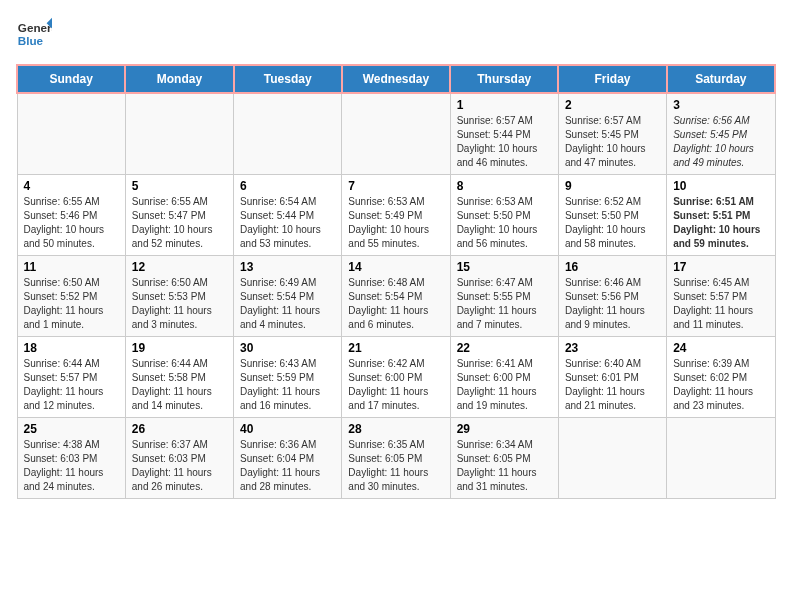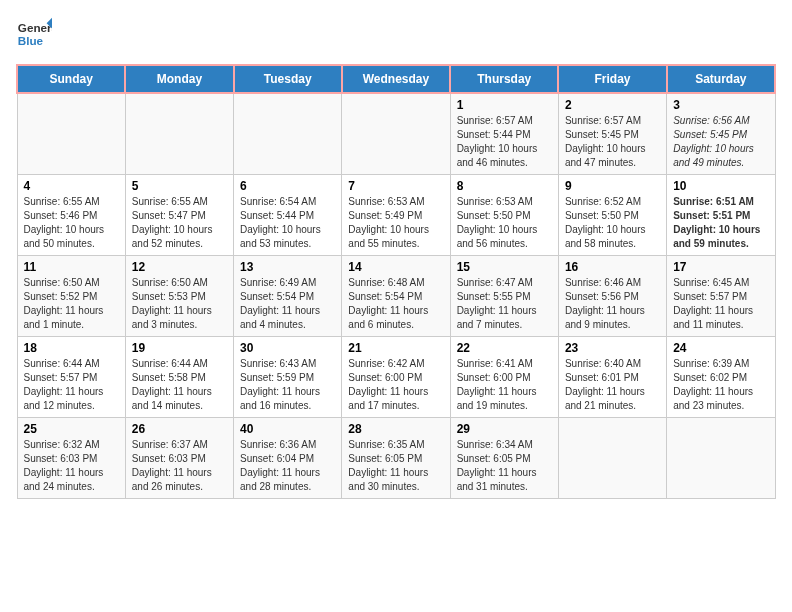--- a/index.html
+++ b/index.html
@@ -283,21 +283,21 @@
           <span class="day-number">24</span>
           <div class="day-info" style="white-space: pre-line;">Sunrise: 6:39 AM
 Sunset: 6:02 PM
 Daylight: 11 hours
 and 23 minutes.</div>
         </td>
       </tr>
       <tr>
         <td>
           <span class="day-number">25</span>
-          <div class="day-info" style="white-space: pre-line;">Sunrise: 6:32 AM
+          <div class="day-info" style="white-space: pre-line;">Sunrise: 4:38 AM
 Sunset: 6:03 PM
 Daylight: 11 hours
 and 24 minutes.</div>
         </td>
         <td>
           <span class="day-number">26</span>
           <div class="day-info" style="white-space: pre-line;">Sunrise: 6:37 AM
 Sunset: 6:03 PM
 Daylight: 11 hours
 and 26 minutes.</div>

